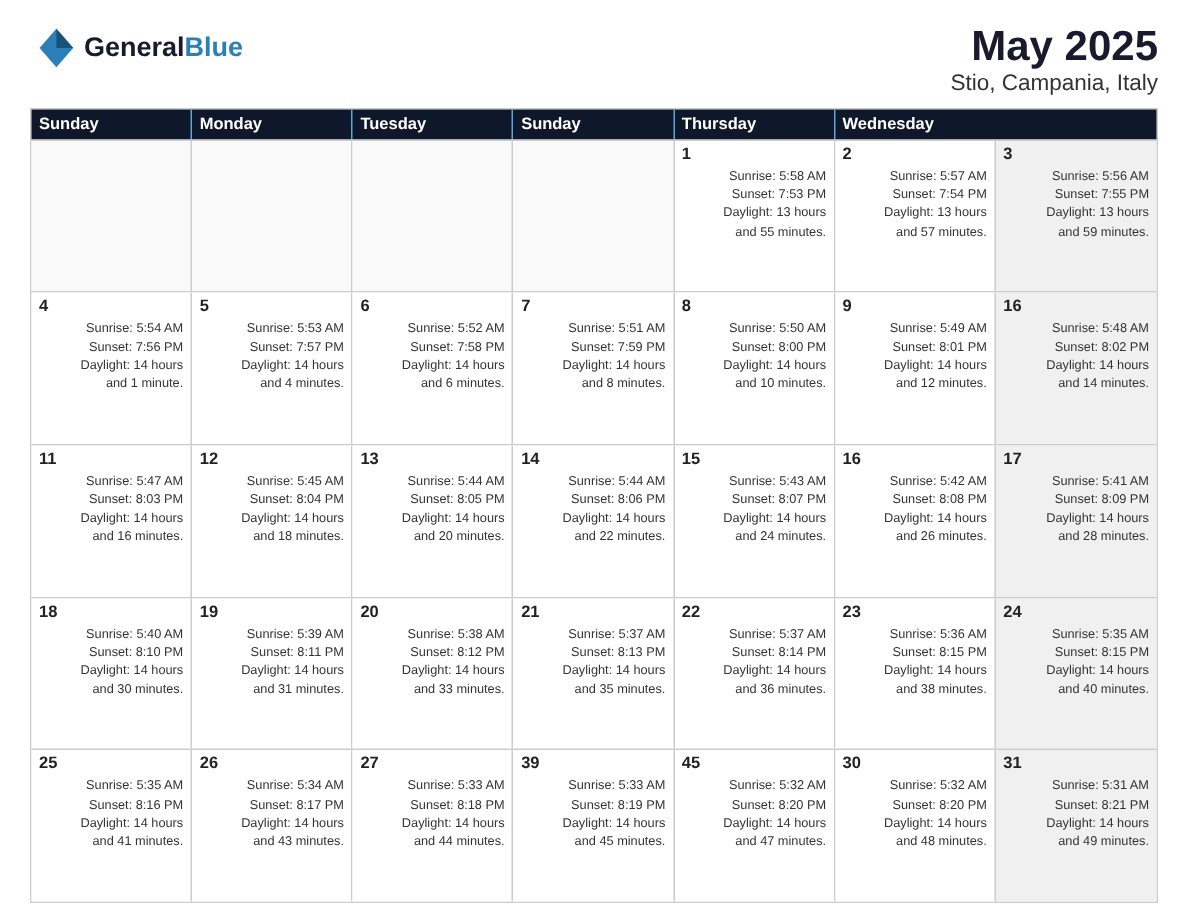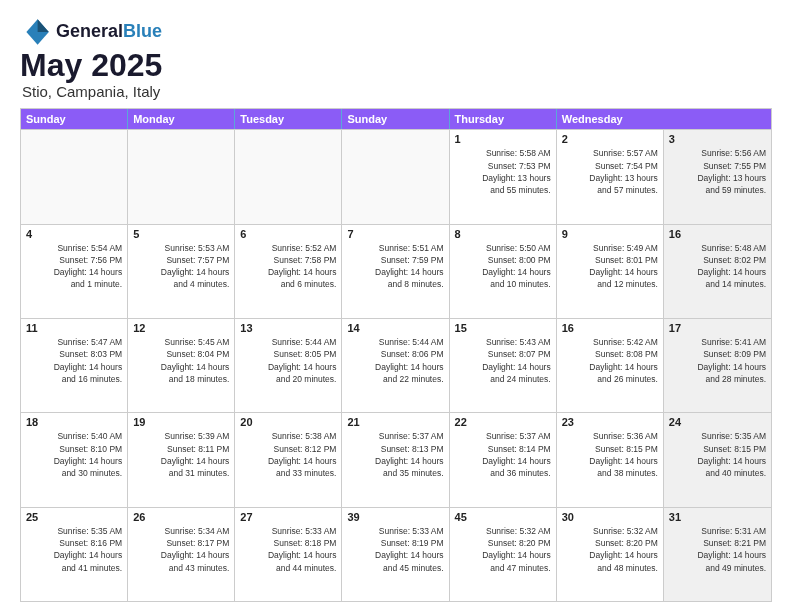--- a/index.html
+++ b/index.html
@@ -15,21 +15,20 @@
       height: 612px;
       padding: 16px 20px 10px 20px;
       display: flex;
       flex-direction: column;
     }
     .header {
       display: flex;
       justify-content: space-between;
       align-items: flex-start;
       margin-bottom: 8px;
-      flex-direction: column;
     }
     .logo {
       display: flex;
       align-items: center;
       gap: 4px;
     }
     .logo-text {
       font-size: 18px;
       font-weight: bold;
       line-height: 1.1;
@@ -39,40 +38,40 @@
       color: #2980b9;
     }
     .logo-icon {
       width: 32px;
       height: 32px;
     }
     .title-block {
       text-align: right;
     }
     .main-title {
-      font-size: 32px;
+      font-size: 28px;
       font-weight: bold;
       color: #1a1a2e;
       line-height: 1.1;
     }
     .subtitle {
       font-size: 15px;
       color: #333;
       text-align: center;
     }
     .calendar {
       flex: 1;
       display: flex;
       flex-direction: column;
       border: 1px solid #ccc;
     }
     .cal-header-row {
       display: grid;
       grid-template-columns: repeat(7, 1fr);
-      background: #8b5cf6;
+      background: #0f172a;
     }
     .cal-header-cell {
       color: #fff;
       font-size: 11px;
       font-weight: bold;
       padding: 4px 5px;
       text-align: left;
       border-right: 1px solid #5aa8d8;
     }
     .cal-header-cell:last-child { border-right: none; }

